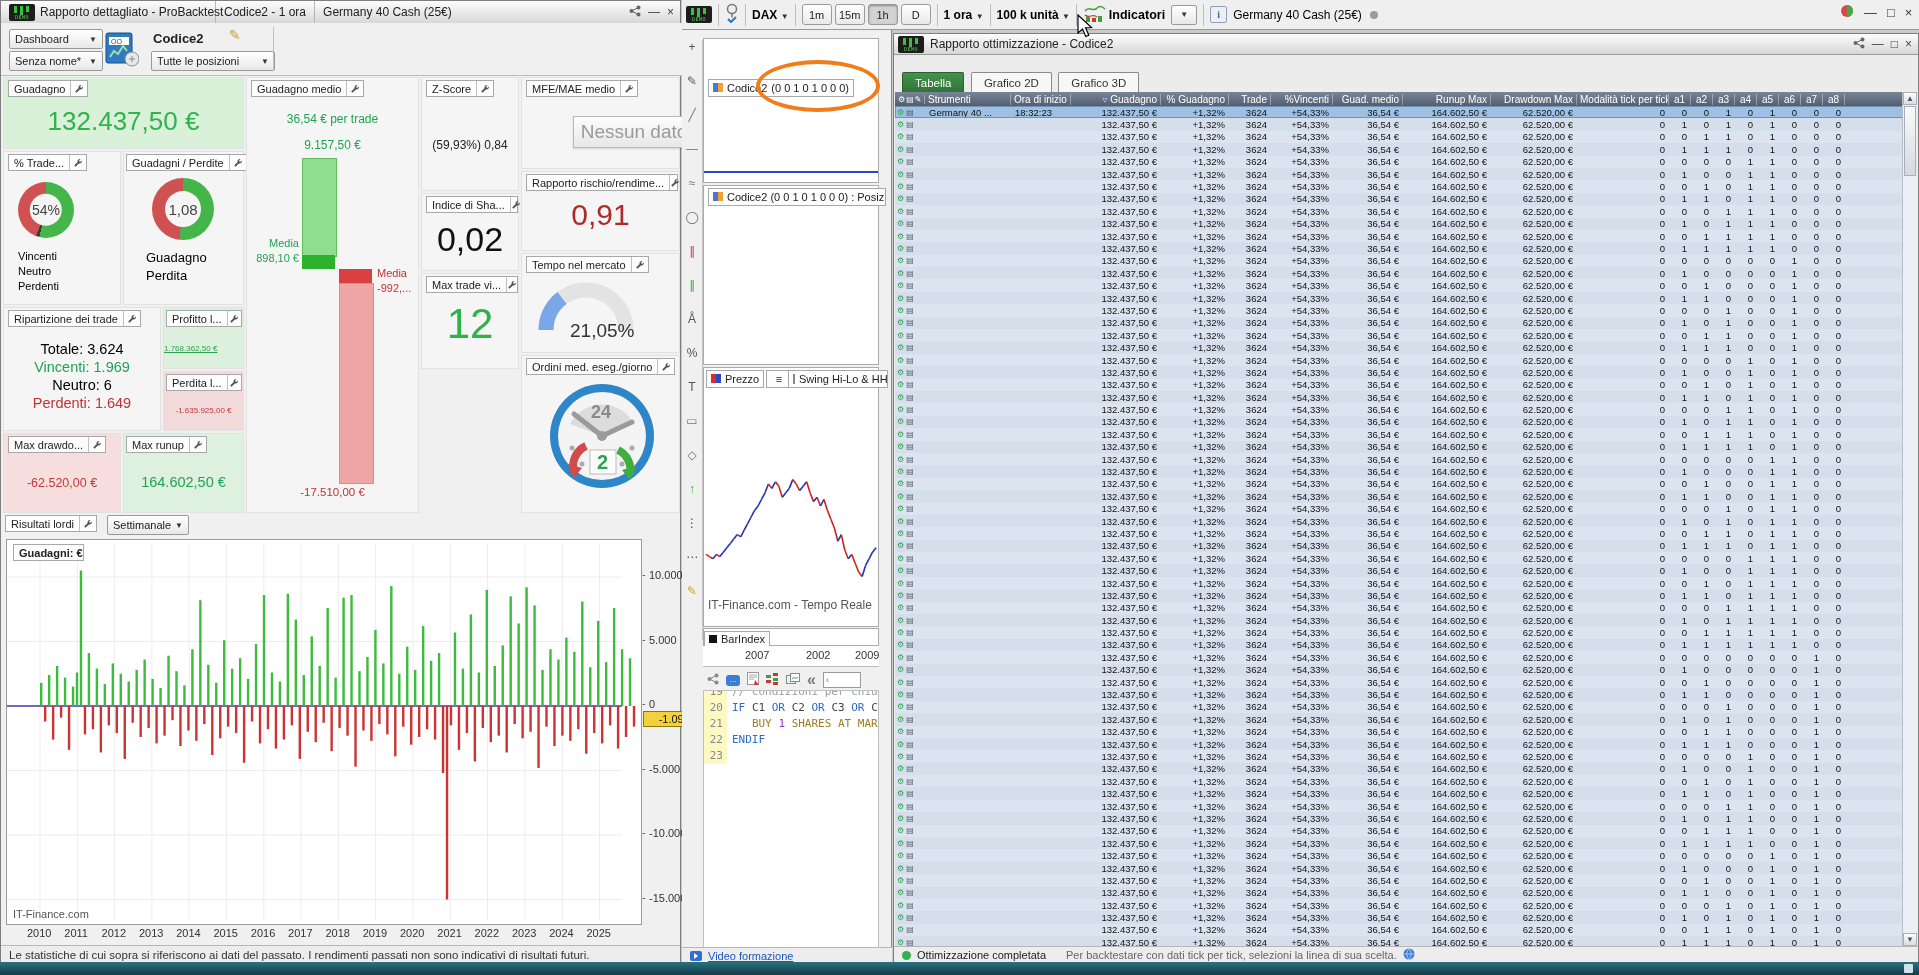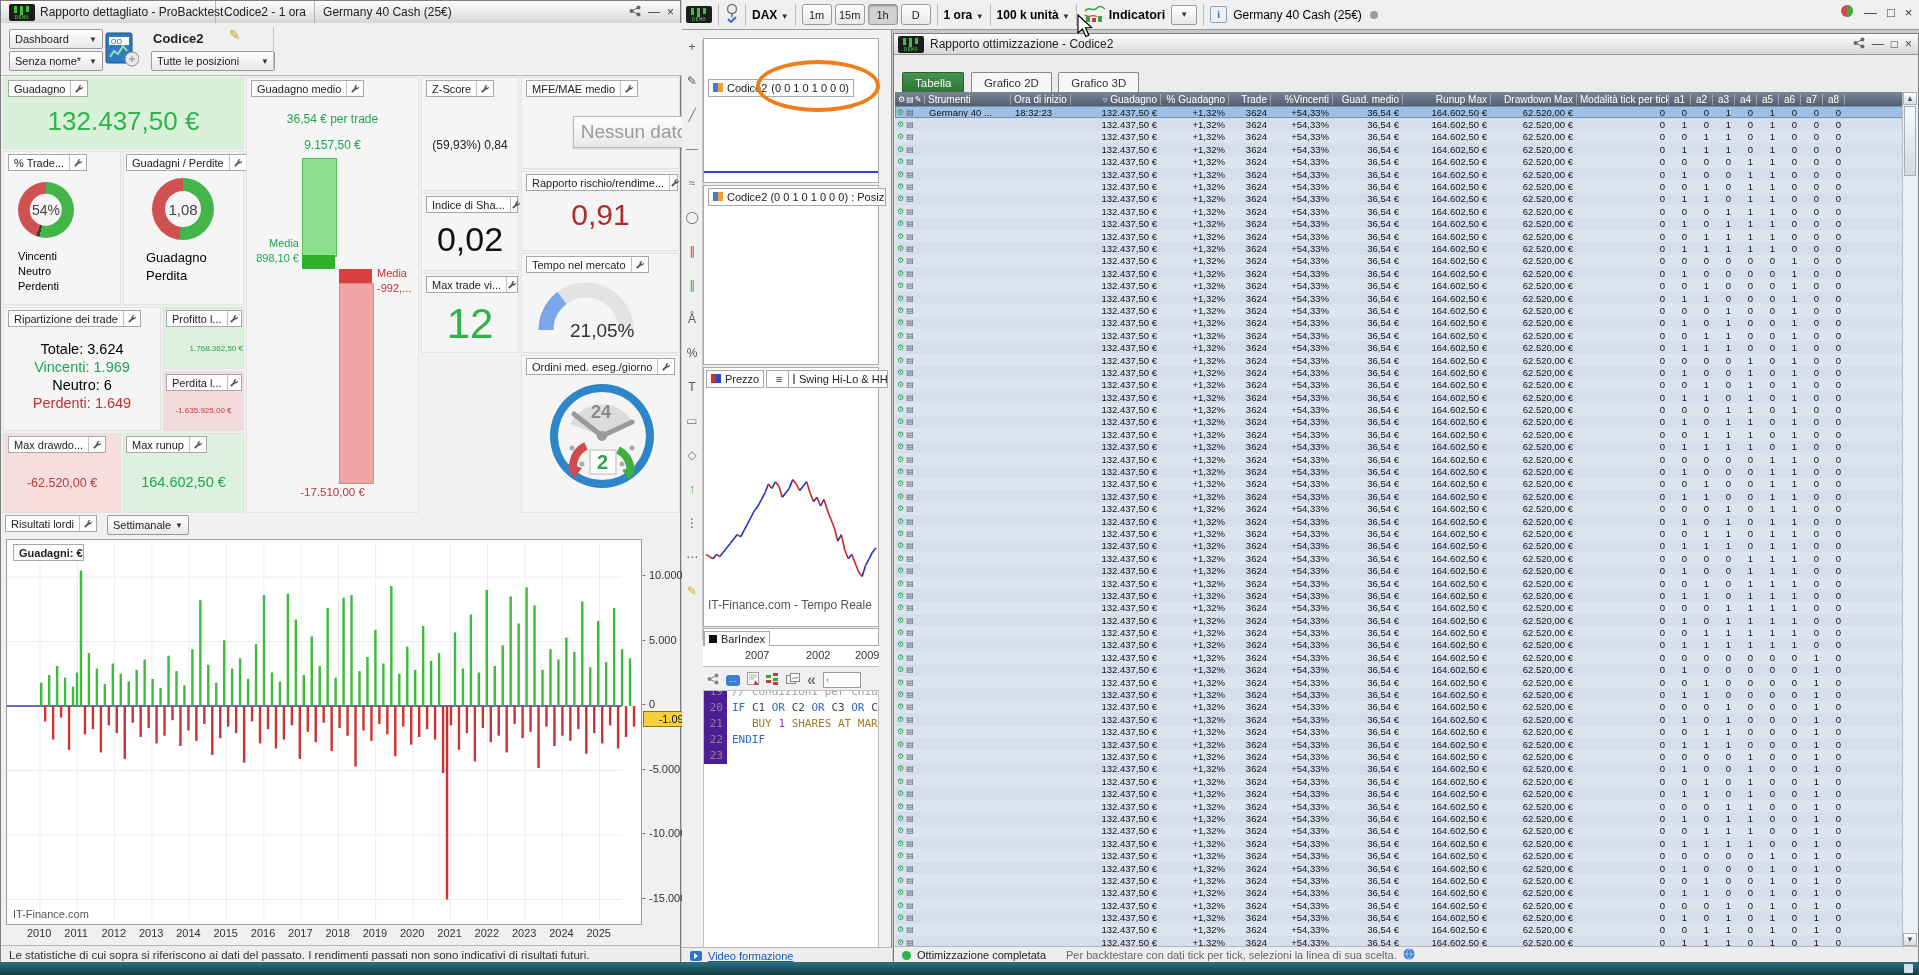--- a/index.html
+++ b/index.html
@@ -34,21 +34,21 @@
   .cursorchip{position:absolute;background:#f3d13d;border:1px solid #8e7a00;font-size:11px;color:#111;
     padding:0 3px;height:14px;line-height:14px;}
   
   .toolcol span{position:absolute;left:0;width:20px;text-align:center;}
   .mpanel{position:absolute;background:#fff;border:1px solid #ababab;box-sizing:border-box;}
   .lblchip{display:inline-flex;align-items:center;background:#fdfdfd;border:1px solid #a8a8a8;height:16px;
     font-size:11px;color:#222;padding:0 4px;gap:4px;white-space:nowrap;}
   .sqi{display:inline-block;width:5px;height:9px;}
   .ellipse{position:absolute;border:4px solid #ef7d1a;border-radius:50%;}
   .codeline{display:flex;font-family:"DejaVu Sans Mono","Liberation Mono",monospace;font-size:11px;line-height:16px;}
-  .codeline .gut{width:19px;text-align:right;padding-right:4px;color:#888;background:#4c1d95;flex:none;}
+  .codeline .gut{width:19px;text-align:right;padding-right:4px;color:#888;background:#fef9c3;flex:none;}
   .codeline .src{padding-left:5px;white-space:pre;}
   .c-k{color:#2b6cc4;} .c-v{color:#444;} .c-o{color:#a07d1c;} .c-n{color:#9932cc;} .c-c{color:#93a39b;}
   
   .tab{display:inline-flex;align-items:center;justify-content:center;height:20px;padding:0 12px;font-size:11.5px;
     border:1px solid #8a8a8a;border-bottom:none;background:#f7f7f7;color:#333;margin-right:2px;border-radius:2px 2px 0 0;}
   .tab.sel{background:linear-gradient(#45934d,#2f7337);color:#fff;border-color:#2c5e31;}
   .thead{position:absolute;display:flex;align-items:center;background:linear-gradient(#7682922,#5a6678);
     background:linear-gradient(#7a8698,#525e70);color:#fff;font-size:10px;height:14px;overflow:hidden;}
   .thead .hc{box-sizing:border-box;border-right:1px solid rgba(255,255,255,.35);padding:0 3px;white-space:nowrap;overflow:hidden;}
   .trow{display:flex;align-items:center;height:12.4px;font-size:9.5px;color:#111;background:#dbe4ef;}
@@ -197,21 +197,21 @@
 
     <div class="panel" style="left:162px;top:306px;width:81px;height:62px;background:#ddf0dd;">
       <span class="chip abs" style="left:2px;top:2px;max-width:76px;">
           <span>Profitto l...</span>
           <span class="wr">
             <svg width="10" height="10">
               <path d="M7.5 1.2a2.3 2.3 0 0 0-2.9 2.9L1.2 7.5l1.3 1.3 3.4-3.4a2.3 2.3 0 0 0 2.9-2.9L7.2 4.1 5.9 2.8z" fill="#555"></path>
             </svg>
           </span>
         </span>
-      <div class="abs" style="left:0;top:36px;width:100%;text-align:right;font-size:8px;color:#2fa24f;">1.768.362,50 €</div>
+      <div class="abs" style="left:0;top:36px;width:100%;text-align:left;font-size:8px;color:#2fa24f;text-decoration:underline;">1.768.362,50 €</div>
     </div>
     <div class="panel" style="left:162px;top:370px;width:81px;height:60px;background:#f2dada;">
       <span class="chip abs" style="left:2px;top:2px;max-width:76px;">
           <span>Perdita l...</span>
           <span class="wr">
             <svg width="10" height="10">
               <path d="M7.5 1.2a2.3 2.3 0 0 0-2.9 2.9L1.2 7.5l1.3 1.3 3.4-3.4a2.3 2.3 0 0 0 2.9-2.9L7.2 4.1 5.9 2.8z" fill="#555"></path>
             </svg>
           </span>
         </span>
@@ -282,21 +282,21 @@
       <span class="chip abs" style="left:4px;top:2px;max-width:92px;">
           <span>Indice di Sha...</span>
           <span class="wr">
             <svg width="10" height="10">
               <path d="M7.5 1.2a2.3 2.3 0 0 0-2.9 2.9L1.2 7.5l1.3 1.3 3.4-3.4a2.3 2.3 0 0 0 2.9-2.9L7.2 4.1 5.9 2.8z" fill="#555"></path>
             </svg>
           </span>
         </span>
       <div class="abs" style="left:0;top:26px;width:100%;text-align:center;font-size:34px;color:#111;">0,02</div>
     </div>
-    <div class="panel" style="left:420px;top:272px;width:98px;height:80px;padding-left:40px;">
+    <div class="panel" style="left:420px;top:272px;width:98px;height:96px;padding-left:40px;">
       <span class="chip abs" style="left:4px;top:2px;max-width:92px;">
           <span>Max trade vi...</span>
           <span class="wr">
             <svg width="10" height="10">
               <path d="M7.5 1.2a2.3 2.3 0 0 0-2.9 2.9L1.2 7.5l1.3 1.3 3.4-3.4a2.3 2.3 0 0 0 2.9-2.9L7.2 4.1 5.9 2.8z" fill="#555"></path>
             </svg>
           </span>
         </span>
       <div class="abs" style="left:0;top:26px;width:100%;text-align:center;font-size:42px;color:#2eb24a;">12</div>
     </div>

